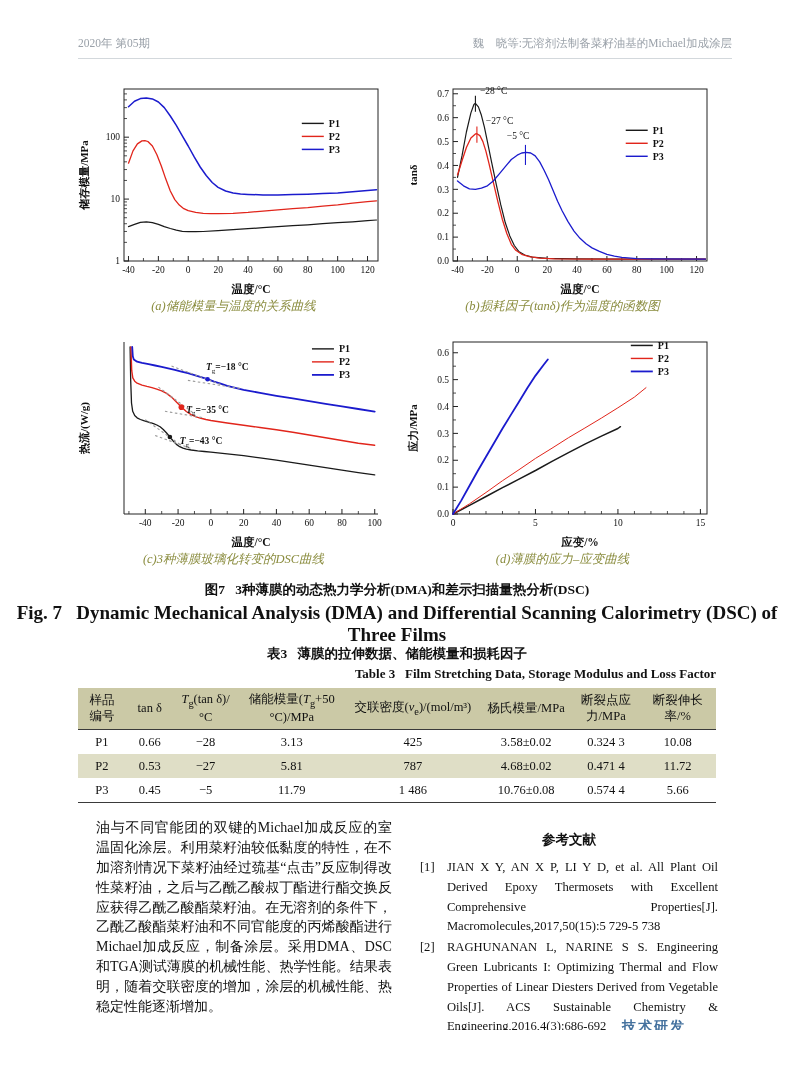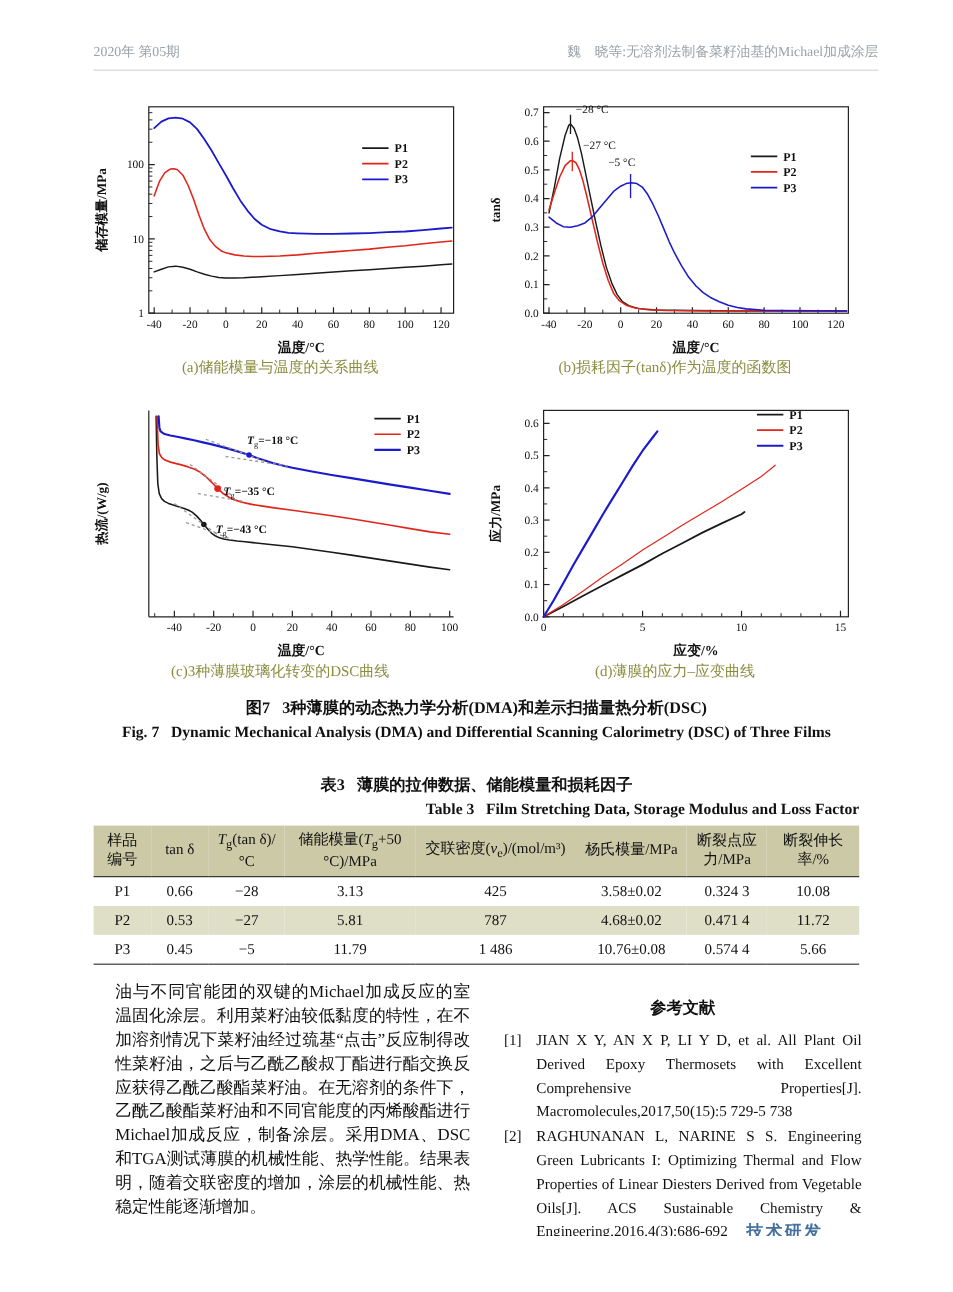--- a/index.html
+++ b/index.html
@@ -9,27 +9,27 @@
   
   .page-header{position:absolute;top:36px;left:78px;right:62px;
                display:flex;justify-content:space-between;
                font-size:11.5px;color:#9aa1a9;border-bottom:1px solid #d3d8dc;padding-bottom:7px;}
 
   
   .charts-grid{position:absolute;top:82px;left:76px;width:644px;
                display:grid;grid-template-columns:1fr 1fr;column-gap:14px;row-gap:20px;}
   figure.chart{margin:0;padding:0;}
   .chart-svg{display:block;}
-  .chart-caption{text-align:center;font-size:12.5px;color:#8a8c3e;margin-top:1px;white-space:pre-wrap;}
+  .chart-caption{text-align:center;font-size:12.5px;color:#8a8c3e;margin-top:1px;white-space:pre-wrap;font-style:italic;}
   svg text{fill:#111;}
 
   
   .fig-caption{position:absolute;top:581px;left:0;width:794px;text-align:center;}
   .fig-caption-zh{font-size:13.5px;font-weight:bold;white-space:pre-wrap;}
-  .fig-caption-en{font-size:13px;font-weight:bold;margin-top:3px;white-space:pre-wrap;}
+  .fig-caption-en{font-size:19px;font-weight:bold;margin-top:3px;white-space:pre-wrap;}
 
   
   .table-section{position:absolute;top:645px;left:78px;width:638px;}
   .table-title-zh{text-align:center;font-size:13.5px;font-weight:bold;white-space:pre-wrap;}
   .table-title-en{text-align:right;font-size:13px;font-weight:bold;margin-top:3px;white-space:pre-wrap;margin-bottom:6px;}
   table.data-table{width:100%;border-collapse:collapse;font-size:12.5px;table-layout:fixed;font-family:Liberation Serif, serif;}
   table.data-table th{background:#cbc9a6;font-weight:normal;padding:4px 1px;line-height:1.25;vertical-align:middle;}
   table.data-table thead tr{border-bottom:1.2px solid #3a3a3a;}
   table.data-table{border-bottom:1.2px solid #3a3a3a;}
   table.data-table td{text-align:center;padding:4.5px 1px;}

